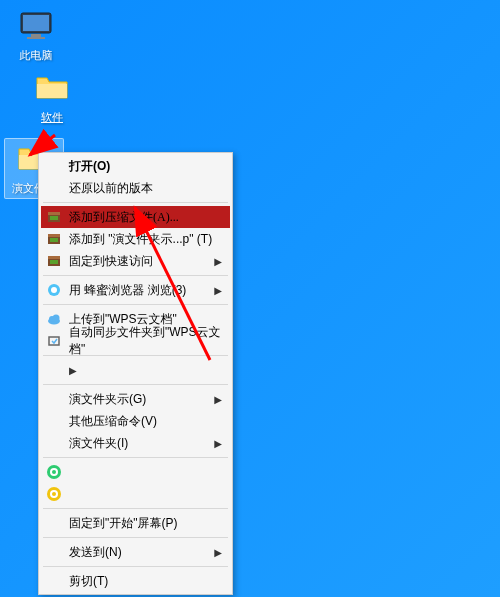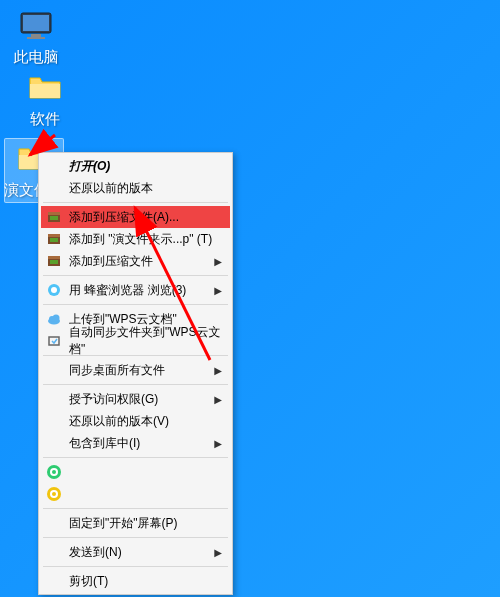--- a/index.html
+++ b/index.html
@@ -24,21 +24,21 @@
     }
     .desktop-icon .icon-box {
       width: 36px;
       height: 36px;
       margin-bottom: 4px;
       display: flex;
       align-items: center;
       justify-content: center;
     }
     .desktop-icon .label {
-      font-size: 15px;
+      font-size: 11px;
       text-shadow: 1px 1px 2px rgba(0,0,0,0.4);
       white-space: nowrap;
     }
     .folder-selected {
       background: rgba(255,255,255,0.25);
       border: 1px solid rgba(255,255,255,0.5);
       border-radius: 2px;
       padding: 2px;
     }
     .context-menu {
@@ -55,21 +55,22 @@
       padding: 4px 8px 4px 28px;
       cursor: pointer;
       position: relative;
       display: flex;
       align-items: center;
       justify-content: space-between;
       height: 22px;
       color: #000;
     }
     .menu-item:hover, .menu-item.highlighted {
-      background: #ef4444;
+      background: #b91c1c;
+      font-family: Liberation Serif, serif;
     }
     .menu-item .mi-icon {
       position: absolute;
       left: 5px;
       width: 16px;
       height: 16px;
       display: flex;
       align-items: center;
       justify-content: center;
     }
@@ -95,42 +96,42 @@
     <svg width="34" height="30" viewBox="0 0 34 30">
       <rect x="2" y="2" width="30" height="20" rx="2" fill="#2d3e50" stroke="#1a2530"></rect>
       <rect x="4" y="4" width="26" height="16" fill="#4a90d9"></rect>
       <rect x="12" y="23" width="10" height="3" fill="#888"></rect>
       <rect x="8" y="26" width="18" height="2" fill="#888"></rect>
     </svg>
   </div>
   <span class="label">此电脑</span>
 </div>
 
-<div class="desktop-icon" style="left:15px; top:70px;">
+<div class="desktop-icon" style="left:22px; top:70px;text-decoration:underline;">
   <div class="icon-box">
     <svg width="34" height="28" viewBox="0 0 34 28">
       <path d="M2 6 L2 24 L32 24 L32 8 L14 8 L12 4 L2 4 Z" fill="#ffd968" stroke="#e6b800"></path>
       <path d="M2 10 L32 10 L32 24 L2 24 Z" fill="#ffe89a"></path>
     </svg>
   </div>
   <span class="label">软件</span>
 </div>
 
 <div class="desktop-icon folder-selected" style="left:4px; top:138px;">
   <div class="icon-box">
     <svg width="34" height="28" viewBox="0 0 34 28">
       <path d="M2 6 L2 24 L32 24 L32 8 L14 8 L12 4 L2 4 Z" fill="#ffd968" stroke="#e6b800"></path>
       <path d="M2 10 L32 10 L32 24 L2 24 Z" fill="#ffe89a"></path>
     </svg>
   </div>
   <span class="label">演文件夹</span>
 </div>
 
 <div class="context-menu" id="ctx-menu">
-    <div class="menu-item" style="font-weight: bold; font-style: italic;">
+    <div class="menu-item" style="font-weight: bold;">
       <span>打开(O)</span>
     </div>
     <div class="menu-item">
       <span>还原以前的版本</span>
     </div>
     <div class="separator"></div>
     <div class="menu-item highlighted">
       <span class="mi-icon">
         <svg width="16" height="16">
           <rect x="2" y="3" width="12" height="10" fill="#7b4b2a"></rect>
@@ -151,21 +152,21 @@
       <span>添加到 "演文件夹示...p" (T)</span>
     </div>
     <div class="menu-item">
       <span class="mi-icon">
         <svg width="16" height="16">
           <rect x="2" y="3" width="12" height="10" fill="#7b4b2a"></rect>
           <rect x="2" y="3" width="12" height="3" fill="#a86b3c"></rect>
           <rect x="4" y="7" width="8" height="4" fill="#5aa02c"></rect>
         </svg>
       </span>
-      <span>添加到压缩文件</span>
+      <span>固定到快速访问</span>
       <span class="submenu-arrow">▶</span>
     </div>
     <div class="separator"></div>
     <div class="menu-item">
       <span class="mi-icon">
         <svg width="16" height="16">
           <circle cx="8" cy="8" r="6" fill="#4fc3f7"></circle>
           <circle cx="8" cy="8" r="3" fill="#fff"></circle>
         </svg>
       </span>
@@ -187,33 +188,32 @@
       <span class="mi-icon">
         <svg width="16" height="16">
           <rect x="3" y="4" width="10" height="8" fill="none" stroke="#666" stroke-width="1.5"></rect>
           <path d="M6 8 L8 10 L11 6" stroke="#5bb3f0" stroke-width="1.5" fill="none"></path>
         </svg>
       </span>
       <span>自动同步文件夹到"WPS云文档"</span>
     </div>
     <div class="separator"></div>
     <div class="menu-item">
-      <span>同步桌面所有文件</span>
-      <span class="submenu-arrow">▶</span>
-    </div>
-    <div class="separator"></div>
-    <div class="menu-item">
-      <span>授予访问权限(G)</span>
-      <span class="submenu-arrow">▶</span>
-    </div>
-    <div class="menu-item">
-      <span>还原以前的版本(V)</span>
-    </div>
-    <div class="menu-item">
-      <span>包含到库中(I)</span>
+      <span class="submenu-arrow">▶</span>
+    </div>
+    <div class="separator"></div>
+    <div class="menu-item">
+      <span>演文件夹示(G)</span>
+      <span class="submenu-arrow">▶</span>
+    </div>
+    <div class="menu-item">
+      <span>其他压缩命令(V)</span>
+    </div>
+    <div class="menu-item">
+      <span>演文件夹(I)</span>
       <span class="submenu-arrow">▶</span>
     </div>
     <div class="separator"></div>
     <div class="menu-item">
       <span class="mi-icon">
         <svg width="16" height="16">
           <circle cx="8" cy="8" r="7" fill="#2ecc71"></circle>
           <circle cx="8" cy="8" r="4" fill="#fff"></circle>
           <circle cx="8" cy="8" r="2" fill="#2ecc71"></circle>
         </svg>

